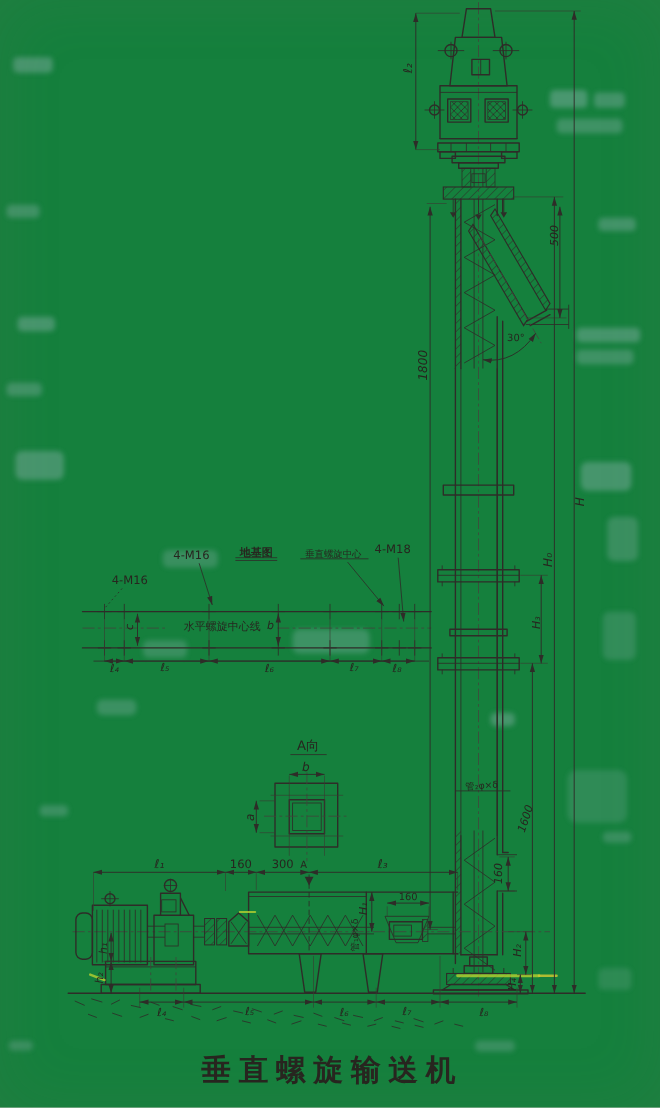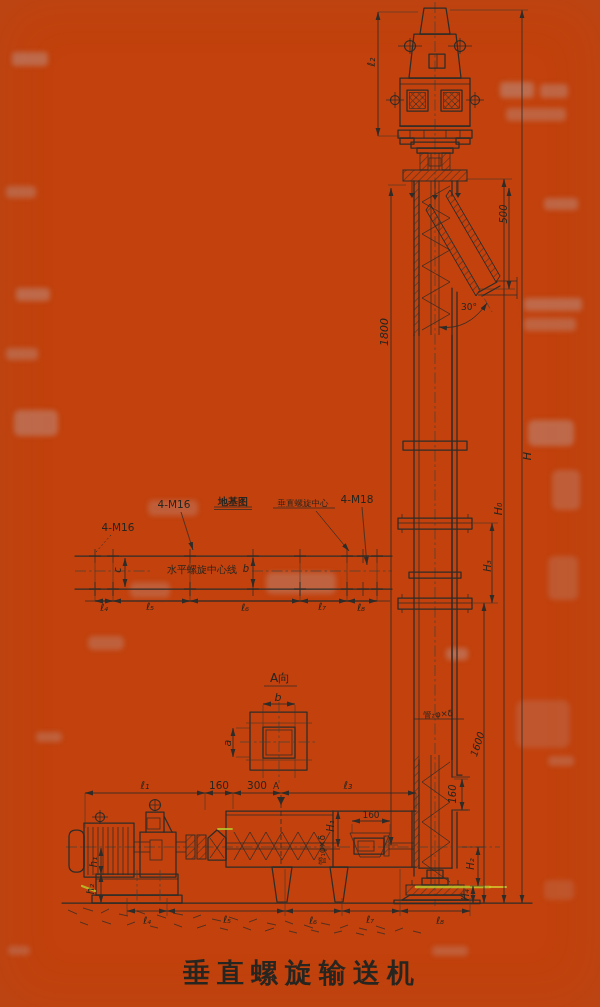--- a/index.html
+++ b/index.html
@@ -1,16 +1,16 @@
 <!DOCTYPE html>
 <html><head>
 <meta charset="utf-8">
 <style>
   html,body{margin:0;padding:0;background:#d8d6d0;}
-  .page{position:relative;width:600px;height:1007px;background:#c2410c;overflow:hidden;
+  .page{position:relative;width:600px;height:1007px;background:#15803d;overflow:hidden;
         box-shadow:inset 0 0 60px rgba(120,115,100,.12);}
   svg{position:absolute;left:0;top:0;}
   .o  {fill:none;stroke:#2e2c28;stroke-width:1.25;stroke-linecap:round;stroke-linejoin:round;}
   .th {fill:none;stroke:#2e2c28;stroke-width:0.75;}
   .dim{fill:none;stroke:#2e2c28;stroke-width:0.85;}
   .ext{fill:none;stroke:#3a3832;stroke-width:0.6;opacity:.9;}
   .cl {fill:none;stroke:#44423c;stroke-width:0.7;stroke-dasharray:11 3 2.5 3;}
   .dsh{fill:none;stroke:#2e2c28;stroke-width:0.8;stroke-dasharray:5 3;}
   .dot{fill:none;stroke:#2e2c28;stroke-width:0.8;stroke-dasharray:1.6 2.6;}
   .hl {fill:none;stroke-linecap:round;opacity:.8;}

